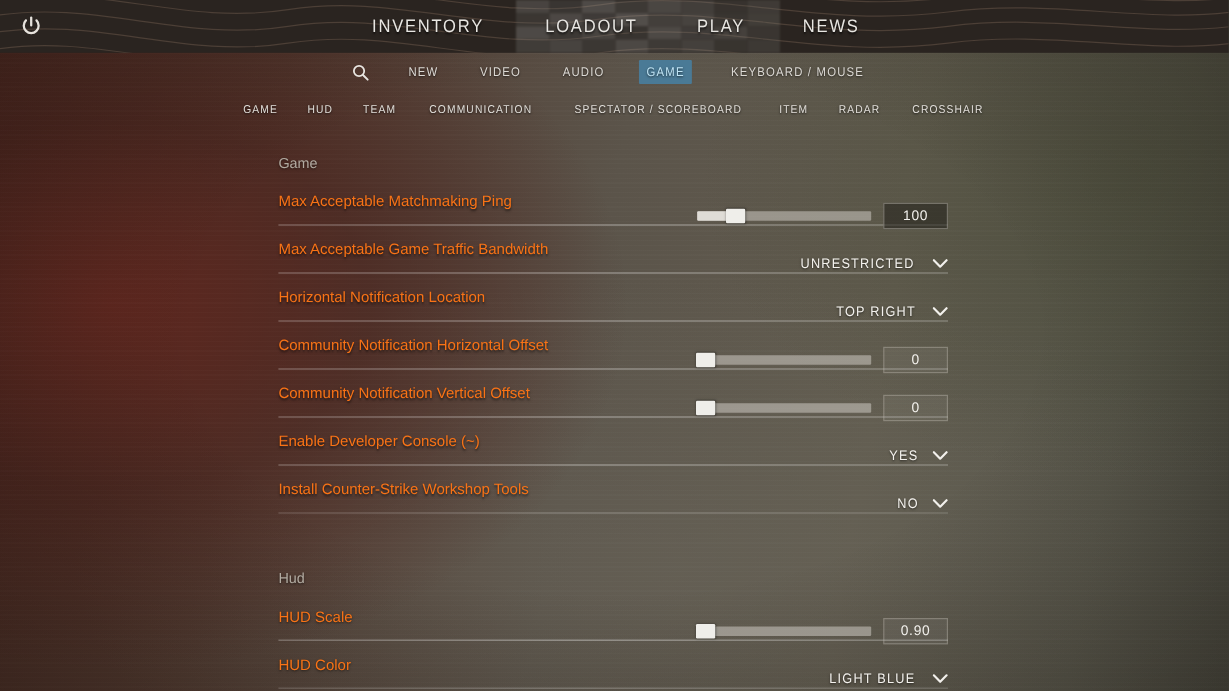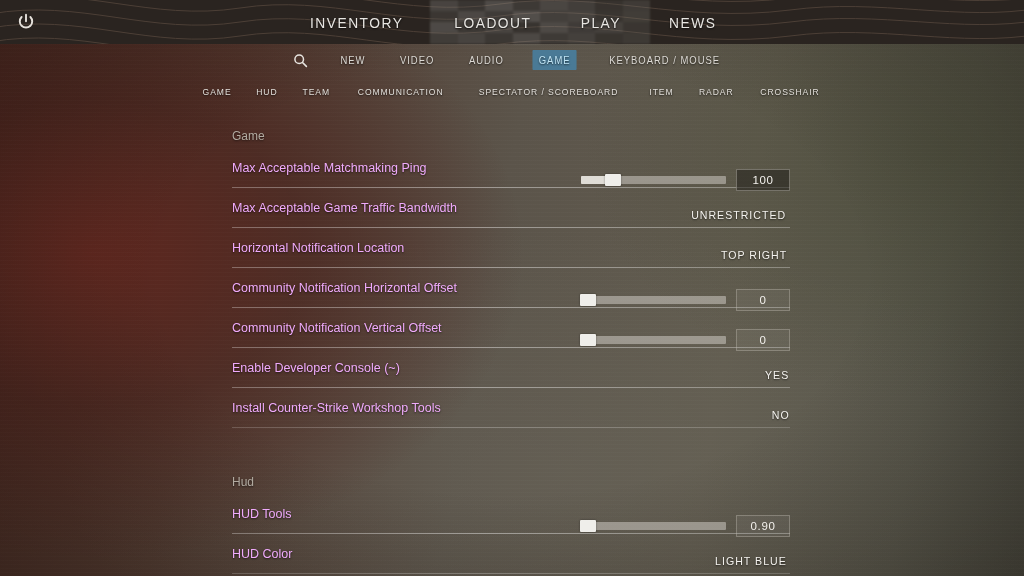--- a/index.html
+++ b/index.html
@@ -144,21 +144,21 @@
   }
 
   .row {
     position:relative;
     height:39px;
     display:flex; align-items:center;
     padding:0 2px;
   }
   .row .label {
     font-size:12.5px;
-    color:#f0abfc;
+    color:#f97316;
     flex:0 0 auto;
     text-shadow:0 1px 2px rgba(0,0,0,.6);
   }
   .row .ctrl {
     margin-left:auto;
     display:flex; align-items:center;
     gap:10px;
     margin-top:24px;
   }
 
@@ -208,21 +208,20 @@
   .valbox.light {
     background:rgba(255,255,255,.05);
     border:1px solid rgba(190,186,176,.40);
   }
 
   
   .dropdown {
     display:flex; align-items:center; gap:11px;
     cursor:pointer;
     height:22px;
-    flex-direction:column;
   }
   .dd-val {
     font-size:11.5px;
     letter-spacing:1.1px;
     color:#f4f2ee;
     font-family:"Liberation Sans Narrow","Liberation Sans",sans-serif;
     transform:scaleX(.92);
     text-shadow:0 1px 2px rgba(0,0,0,.6);
   }
   .chev { width:13px; height:9px; display:block; }
@@ -409,21 +408,21 @@
             <svg class="chev" viewBox="0 0 13 9">
               <polyline points="1.2,1.8 6.5,7.2 11.8,1.8" fill="none" stroke="#f2f0ec" stroke-width="1.8" stroke-linecap="round" stroke-linejoin="round"></polyline>
             </svg>
           </div>
         </div>
       </div>
       <div class="sep dim"></div>
       <div class="spacer"></div>
       <div class="group-head">Hud</div>
       <div class="row">
-        <div class="label">HUD Tools</div>
+        <div class="label">HUD Scale</div>
         <div class="ctrl">
           <div class="slider">
             <div class="fill" style="width: 5%;"></div>
             <div class="knob" style="left: 5%;"></div>
           </div>
           <div class="valbox light">0.90</div>
         </div>
       </div>
       <div class="sep"></div>
       <div class="row">

